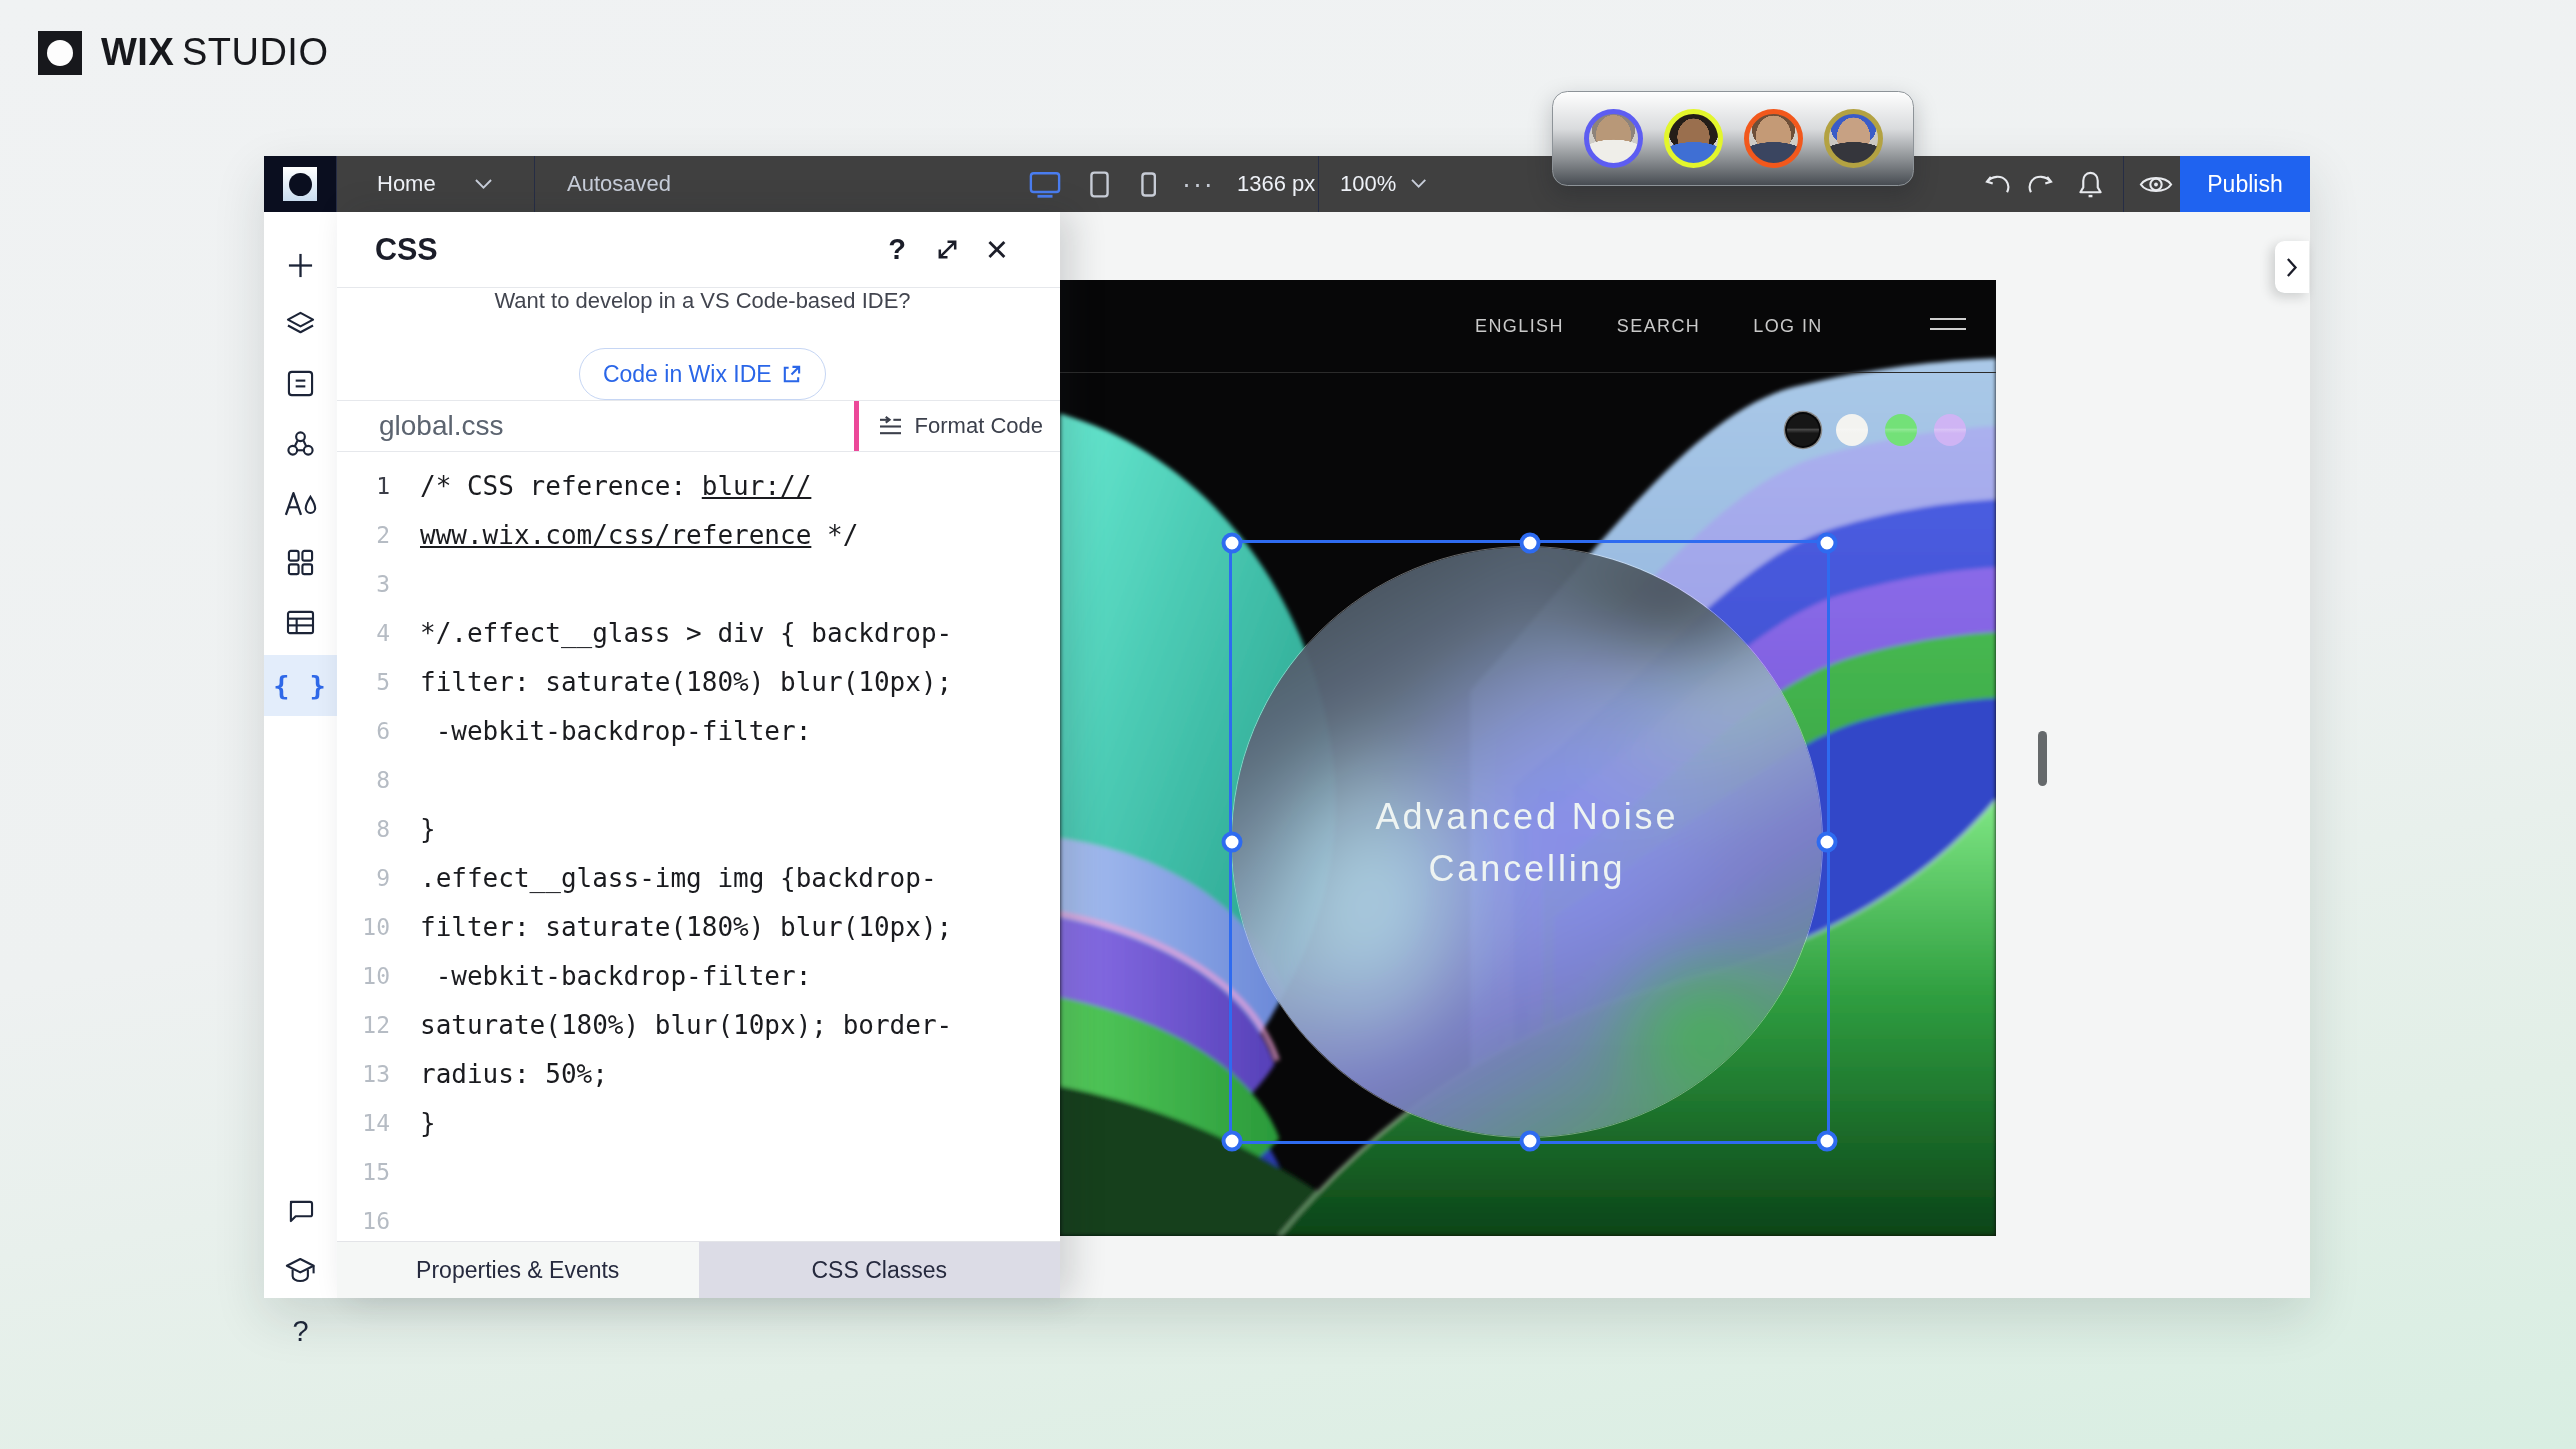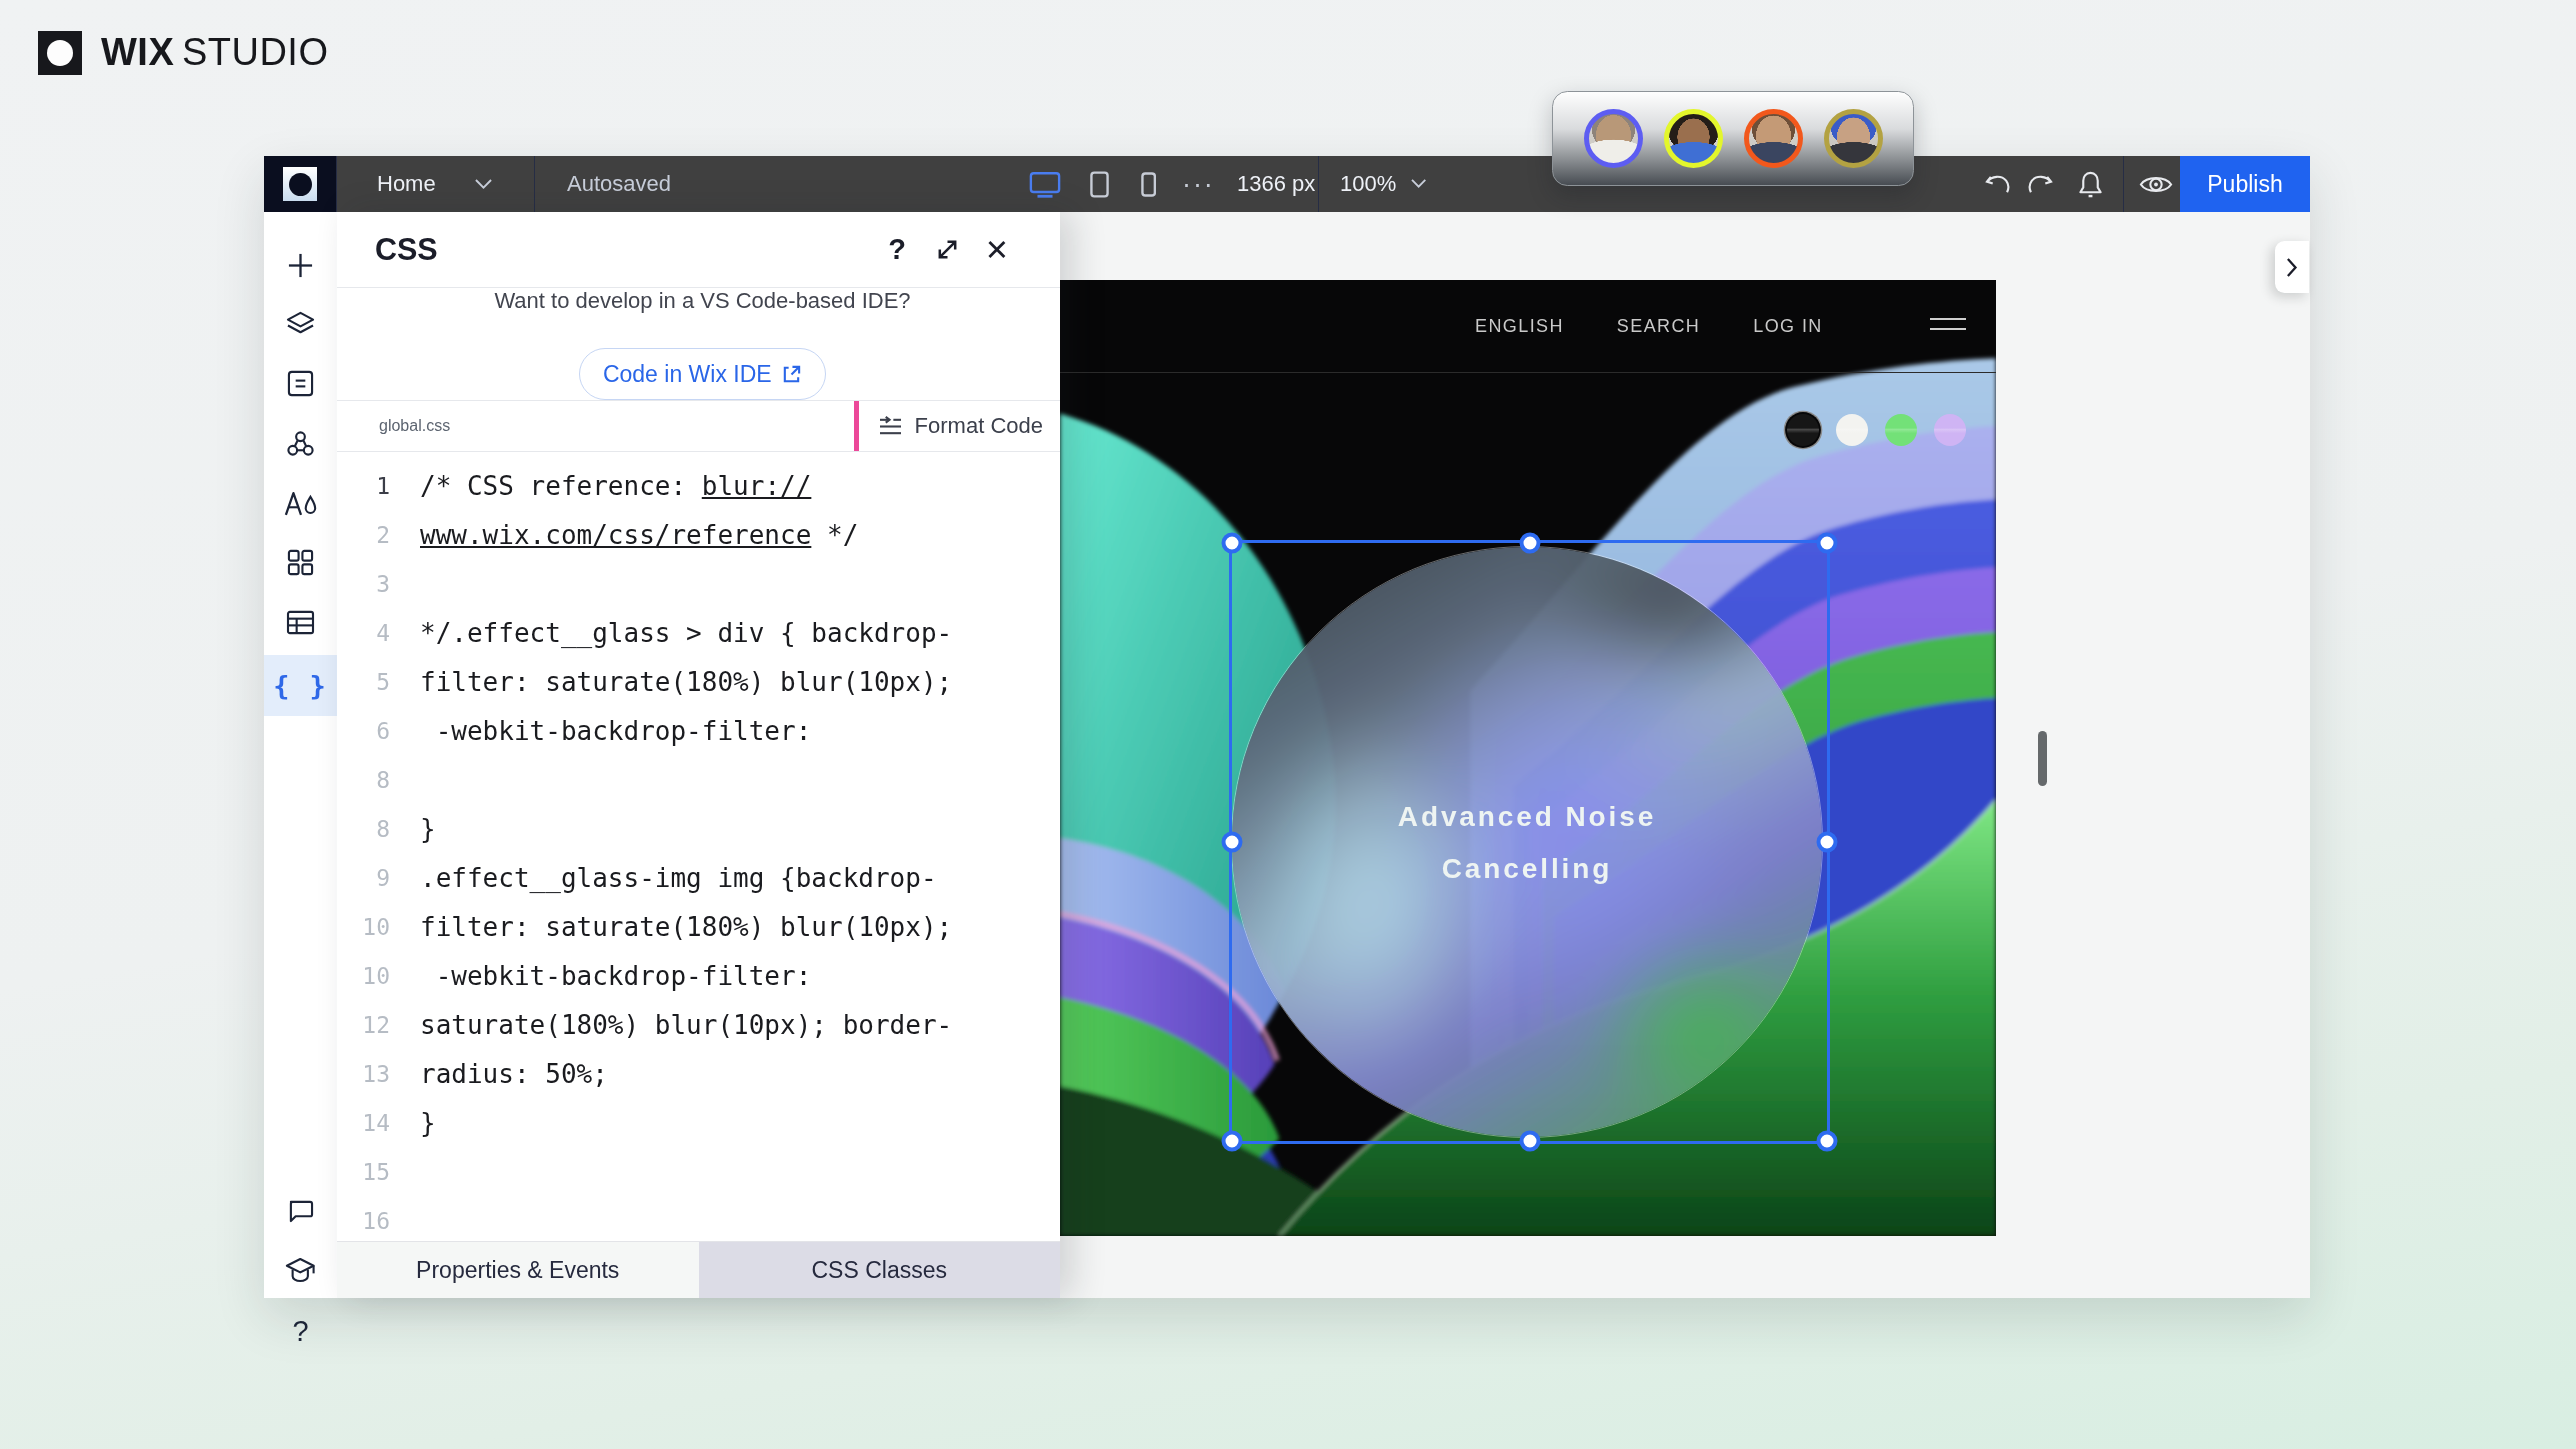--- a/index.html
+++ b/index.html
@@ -77,21 +77,21 @@
   .panel-header { height:76px; display:flex; align-items:center; padding:0 38px; border-bottom:1px solid #e6e8ec; }
   .panel-title { font-size:30.5px; font-weight:700; color:#1b1d29; flex:1; }
   .ph-icon { width:50px; height:42px; display:flex; align-items:center; justify-content:center; color:#1b1d29; cursor:pointer; }
   .ph-help { font-size:29px; font-weight:600; }
   .ph-close { font-size:29px; }
   .ide-row { height:113px; display:flex; align-items:center; padding:0 34px 0 42px; border-bottom:1px solid #e6e8ec; gap:19px;flex-direction:column; }
   .ide-text { font-size:22px; color:#42454f; flex:1; }
   .ide-btn { display:flex; align-items:center; gap:9.5px; border:1px solid #c6d6f4; border-radius:27px;
     padding:11.4px 23px; background:#ffffff; color:#2a66e8; font-size:23px; cursor:pointer; white-space:nowrap; }
   .file-row { height:51px; display:flex; align-items:stretch; border-bottom:1px solid #e6e8ec; }
-  .file-name { flex:1; display:flex; align-items:center; padding-left:42px; font-size:16px; color:#5c6470; }
+  .file-name { flex:1; display:flex; align-items:center; padding-left:42px; font-size:28px; color:#5c6470; }
   .format-btn { display:flex; align-items:center; gap:11.4px; padding:0 17px 0 19px; border-left:5px solid #ec4899;
     font-size:22px; color:#3c404c; background:#ffffff; border-top:none;border-right:none;border-bottom:none; cursor:pointer; }
   .code-area { flex:1; overflow:hidden; padding-top:9.5px; position:relative; }
   .code-line { display:flex; height:49px; line-height:49px; font-family:"DejaVu Sans Mono", monospace; font-size:26px; }
   .code-ln { width:53px; text-align:right; color:#b6bcc4; font-size:23px; flex:0 0 53px; }
   .code-ln.active { color:#3b3e48; }
   .code-ct { padding-left:30px; color:#1a1b1f; white-space:pre; }
   .code-u { text-decoration:underline; }
   .panel-tabs { height:57px; display:flex; border-top:1px solid #e3e4e8; }
   .panel-tab { flex:1; display:flex; align-items:center; justify-content:center; font-size:23px; color:#262a3e; cursor:pointer; }
@@ -113,21 +113,21 @@
     overflow:hidden; border:1.4px solid rgba(255,255,255,.4); z-index:5; cursor:pointer; }
   .glass-inner { position:absolute; inset:-67px;
     background:
       radial-gradient(closest-side at 28% 58%, #b8d8e8 0%, rgba(184,216,232,0) 60%),
       radial-gradient(closest-side at 55% 48%, #8a90e0 0%, rgba(138,144,224,0) 62%),
       radial-gradient(closest-side at 74% 76%, #55b060 0%, rgba(85,176,96,0) 58%),
       radial-gradient(closest-side at 70% 16%, #3f4448 0%, rgba(63,68,72,0) 68%),
       linear-gradient(150deg, #34383d 0%, #5e6a78 28%, #9db2c6 48%, #7e7fc0 64%, #5d9a6a 86%, #417c4c 100%);
     filter:blur(27px) saturate(118%); opacity:.96; }
   .hero-title { position:absolute; left:171px; top:511px; width:592px; text-align:center; z-index:6;
-    color:#eef4f2; font-size:28px; font-weight:700; letter-spacing:2.9px; line-height:52px; }
+    color:#eef4f2; font-size:36px; font-weight:400; letter-spacing:2.9px; line-height:52px; }
   .sel-rect { position:absolute; left:169px; top:260px; width:601px; height:604px; border:3.8px solid #2e6bf0; z-index:7; }
   .sel-handle { position:absolute; width:21px; height:21px; border-radius:50%; background:#ffffff;
     border:4.8px solid #2e6bf0; transform:translate(-50%,-50%); cursor:pointer; }
 
   
   .collapse-tab { position:absolute; left:2011px; top:85px; width:34px; height:52px; background:#ffffff;
     border-radius:9.5px 0 0 9.5px; box-shadow:-3.8px 3.8px 11.4px rgba(20,25,30,.18);
     display:flex; align-items:center; justify-content:center; cursor:pointer; z-index:8; }
   .mini-scrollbar { position:absolute; left:1774px; top:575px; width:8.6px; height:55px; background:#65696b; border-radius:4.8px; cursor:grab; }
 </style>

